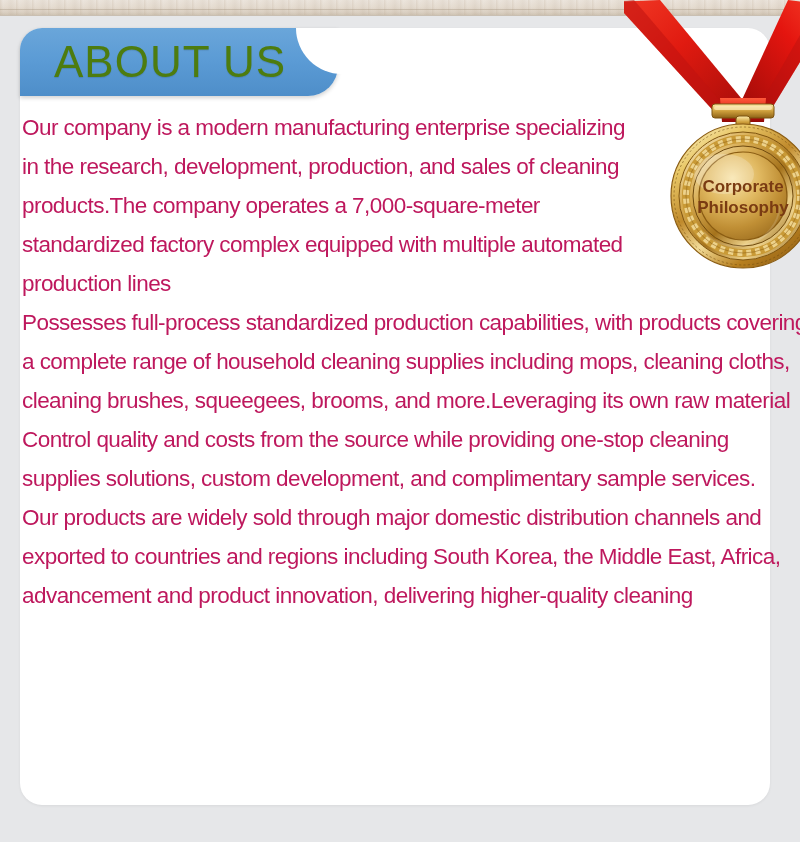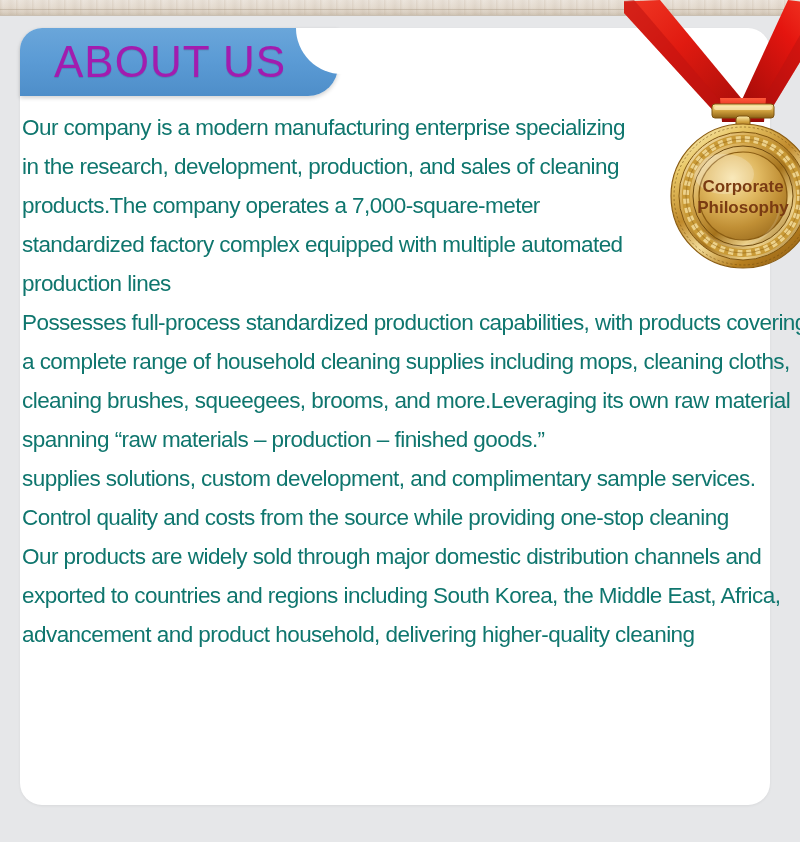--- a/index.html
+++ b/index.html
@@ -86,21 +86,21 @@
     border-bottom-left-radius: 46px;
     z-index: 3;
   }
   .banner-title {
     position: absolute;
     left: 54px;
     top: 34px;
     font-size: 44px;
     line-height: 56px;
     letter-spacing: 1px;
-    color: #a21caf;
+    color: #4d7c0f;
     font-weight: 400;
     z-index: 4;
     white-space: nowrap;
     text-shadow: 0 1px 1px rgba(0,0,0,0.12);
     text-align: right;
   }
 
   
   .medal-wrap {
     position: absolute;
@@ -214,36 +214,35 @@
       <circle cx="119" cy="196" r="44" fill="url(#goldFace)" stroke="#8a5c12" stroke-width="1.2"></circle>
 
       <ellipse cx="100" cy="174" rx="30" ry="20" fill="#ffffff" opacity="0.22"></ellipse>
       <path d="M 80 232 A 44 44 0 0 0 156 206" fill="none" stroke="#ffffff" stroke-width="2" opacity="0.14"></path>
 
       <text x="119" y="192" text-anchor="middle" font-family="Liberation Sans, DejaVu Sans, sans-serif" font-size="17" font-weight="bold" fill="#7a3b12">Corporate</text>
       <text x="119" y="213" text-anchor="middle" font-family="Liberation Sans, DejaVu Sans, sans-serif" font-size="17" font-weight="bold" fill="#7a3b12">Philosophy</text>
     </svg>
   </div>
 
-  <div class="copy" id="copy" style="color: #0f766e;">
+  <div class="copy" id="copy" style="color: #be185d;">
       <div>
         <span class="ln">Our company is a modern manufacturing enterprise specializing</span>
         <span class="ln">in the research, development, production, and sales of cleaning</span>
         <span class="ln">products.The company operates a 7,000-square-meter</span>
         <span class="ln">standardized factory complex equipped with multiple automated</span>
         <span class="ln"> production lines</span>
       </div>
       <div>
         <span class="ln">Possesses full-process standardized production capabilities, with products covering</span>
         <span class="ln">a complete range of household cleaning supplies including mops, cleaning cloths,</span>
         <span class="ln"> cleaning brushes, squeegees, brooms, and more.Leveraging its own raw material</span>
-        <span class="ln"> spanning  “raw materials – production – finished goods.”</span>
       </div>
       <div>
+        <span class="ln">Control quality and costs from the source while providing one-stop cleaning</span>
         <span class="ln">supplies solutions, custom development, and complimentary sample services.</span>
-        <span class="ln">Control quality and costs from the source while providing one-stop cleaning</span>
         <span class="ln">Our products are widely sold through major domestic distribution channels and</span>
         <span class="ln">exported to countries and regions including South Korea, the Middle East, Africa,</span>
-        <span class="ln">advancement and product household, delivering higher-quality cleaning</span>
+        <span class="ln">advancement and product innovation, delivering higher-quality cleaning</span>
       </div>
     </div>
 
 </div>
 
 </body></html>

